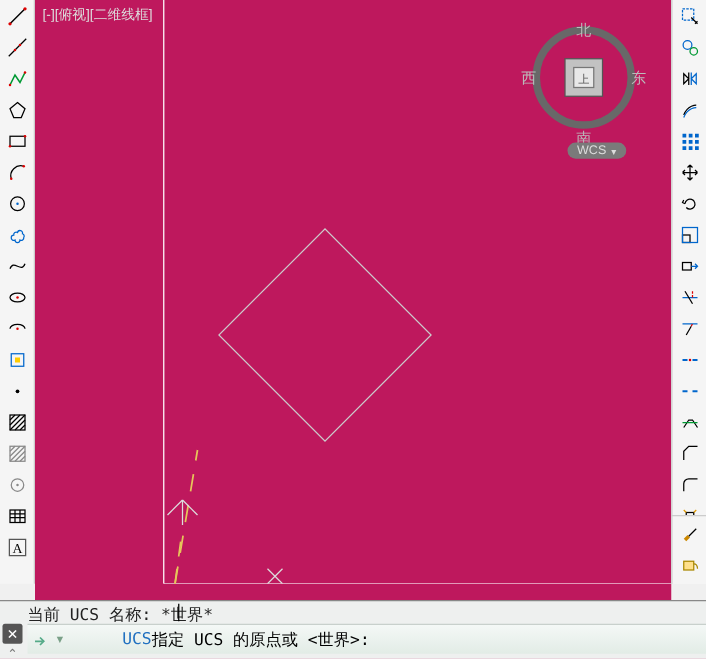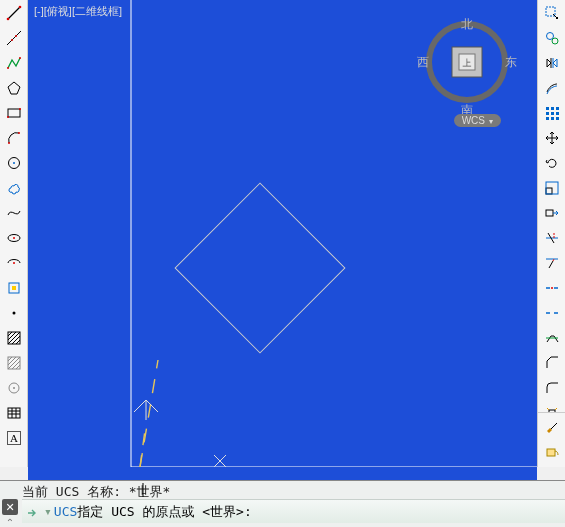--- a/index.html
+++ b/index.html
@@ -1,31 +1,31 @@
 <!DOCTYPE html>
 <html><head>
 <meta charset="utf-8">
 <style>
   * { margin: 0; padding: 0; box-sizing: border-box; }
   body { width: 565px; height: 527px; background: #f0f0f0; font-family: "SimSun", sans-serif; font-size: 12px; overflow: hidden; position: relative; }
   .left-tb { position: absolute; left: 0; top: 0; width: 28px; height: 467px; background: #f5f5f5; border-right: 1px solid #ccc; display: flex; flex-direction: column; }
   .right-tb { position: absolute; right: 0; top: 0; width: 28px; height: 467px; background: #f5f5f5; border-left: 1px solid #ccc; display: flex; flex-direction: column; }
   .tb-btn { width: 26px; height: 23px; display: flex; align-items: center; justify-content: center; cursor: pointer; margin: 1px 1px; }
-  .canvas { position: absolute; left: 28px; top: 0; right: 28px; height: 507px; background: #1d4ed8; }
+  .canvas { position: absolute; left: 28px; top: 0; right: 28px; height: 507px; background: #be185d; }
   .vp-label { position: absolute; left: 6px; top: 4px; color: #ddd; font-size: 11px; }
   .compass { position: absolute; right: 18px; top: 18px; }
   .wcs-btn { position: absolute; right: 36px; top: 114px; background: #7a7a7a; color: #ddd; border-radius: 10px; padding: 1px 8px; font-size: 10px; display: flex; align-items: flex-end; gap: 4px; }
   .cmd-area { position: absolute; left: 0; bottom: 0; right: 0; height: 47px; background: #eef0ef; border-top: 1px solid #888; }
   .cmd-line1 { position: absolute; left: 22px; top: 2px; right: 0; height: 16px; font-size: 13px; color: #222; font-family: "SimSun", monospace; }
   .cmd-line2 { position: absolute; left: 22px; top: 18px; right: 0; height: 24px; background: linear-gradient(#f4f8f6,#e2ece6); border-top: 1px solid #c8d0cc; display: flex; align-items: center; font-family: "SimSun", monospace; font-size: 13px; }
   .cmd-close { position: absolute; left: 2px; top: 18px; width: 16px; height: 16px; background: #555; color: #fff; display: flex; align-items: center; justify-content: center; font-size: 11px; cursor: pointer; border-radius: 2px;}
   .cmd-chevron{position:absolute;left:2px;top:36px;width:16px;height:12px;color:#777;font-size:10px;text-align:center;cursor:pointer;}
   .cmd-icon-slot{width:22px;display:flex;align-items:center;justify-content:center;}
   .cmd-input { flex: 1; border: none; outline: none; background: transparent; font-family: inherit; font-size: 13px; color: #444; padding-left: 2px;}
-  .ucs-kw{color:#2070c0;}
+  .ucs-kw{color:#2070c0;margin-left:44px;}
   .right-color { position:absolute; right:0; top:412px; width:28px; height:55px; background:#f5f5f5; border-top:1px solid #ccc; border-left:1px solid #ccc; display:flex; flex-direction:column;}
 </style>
 </head>
 <body>
 
 <div class="left-tb">
   <div class="tb-btn">
       <svg width="16" height="16">
         <line x1="2" y1="14" x2="14" y2="2" stroke="#000" stroke-width="1.2"></line>
         <circle cx="2" cy="14" r="1.3" fill="#d00"></circle>

